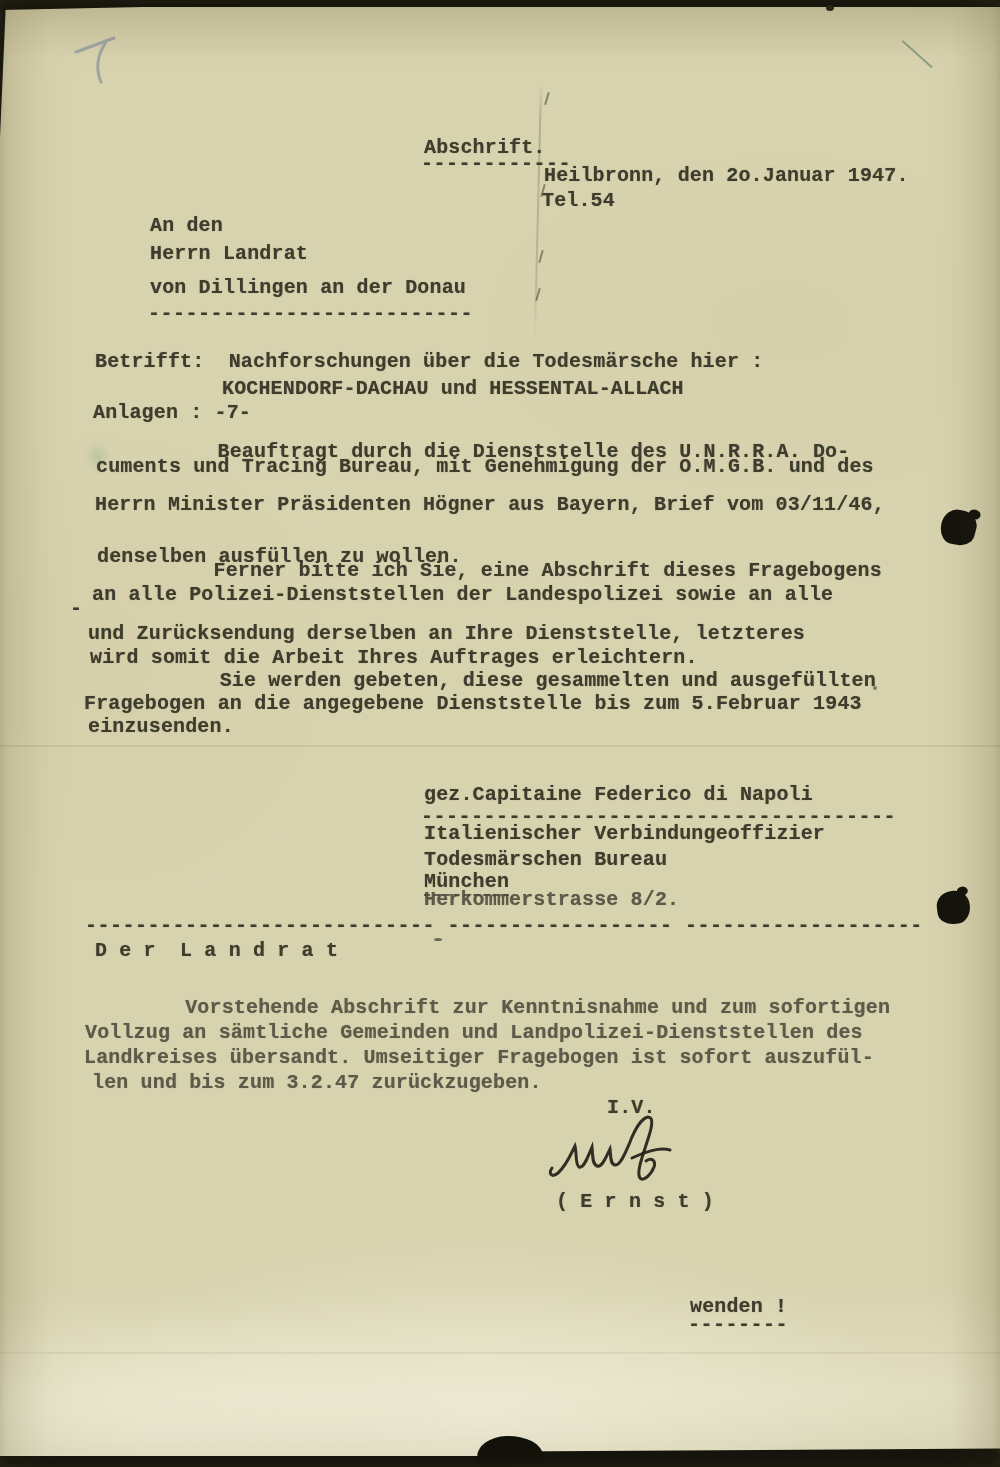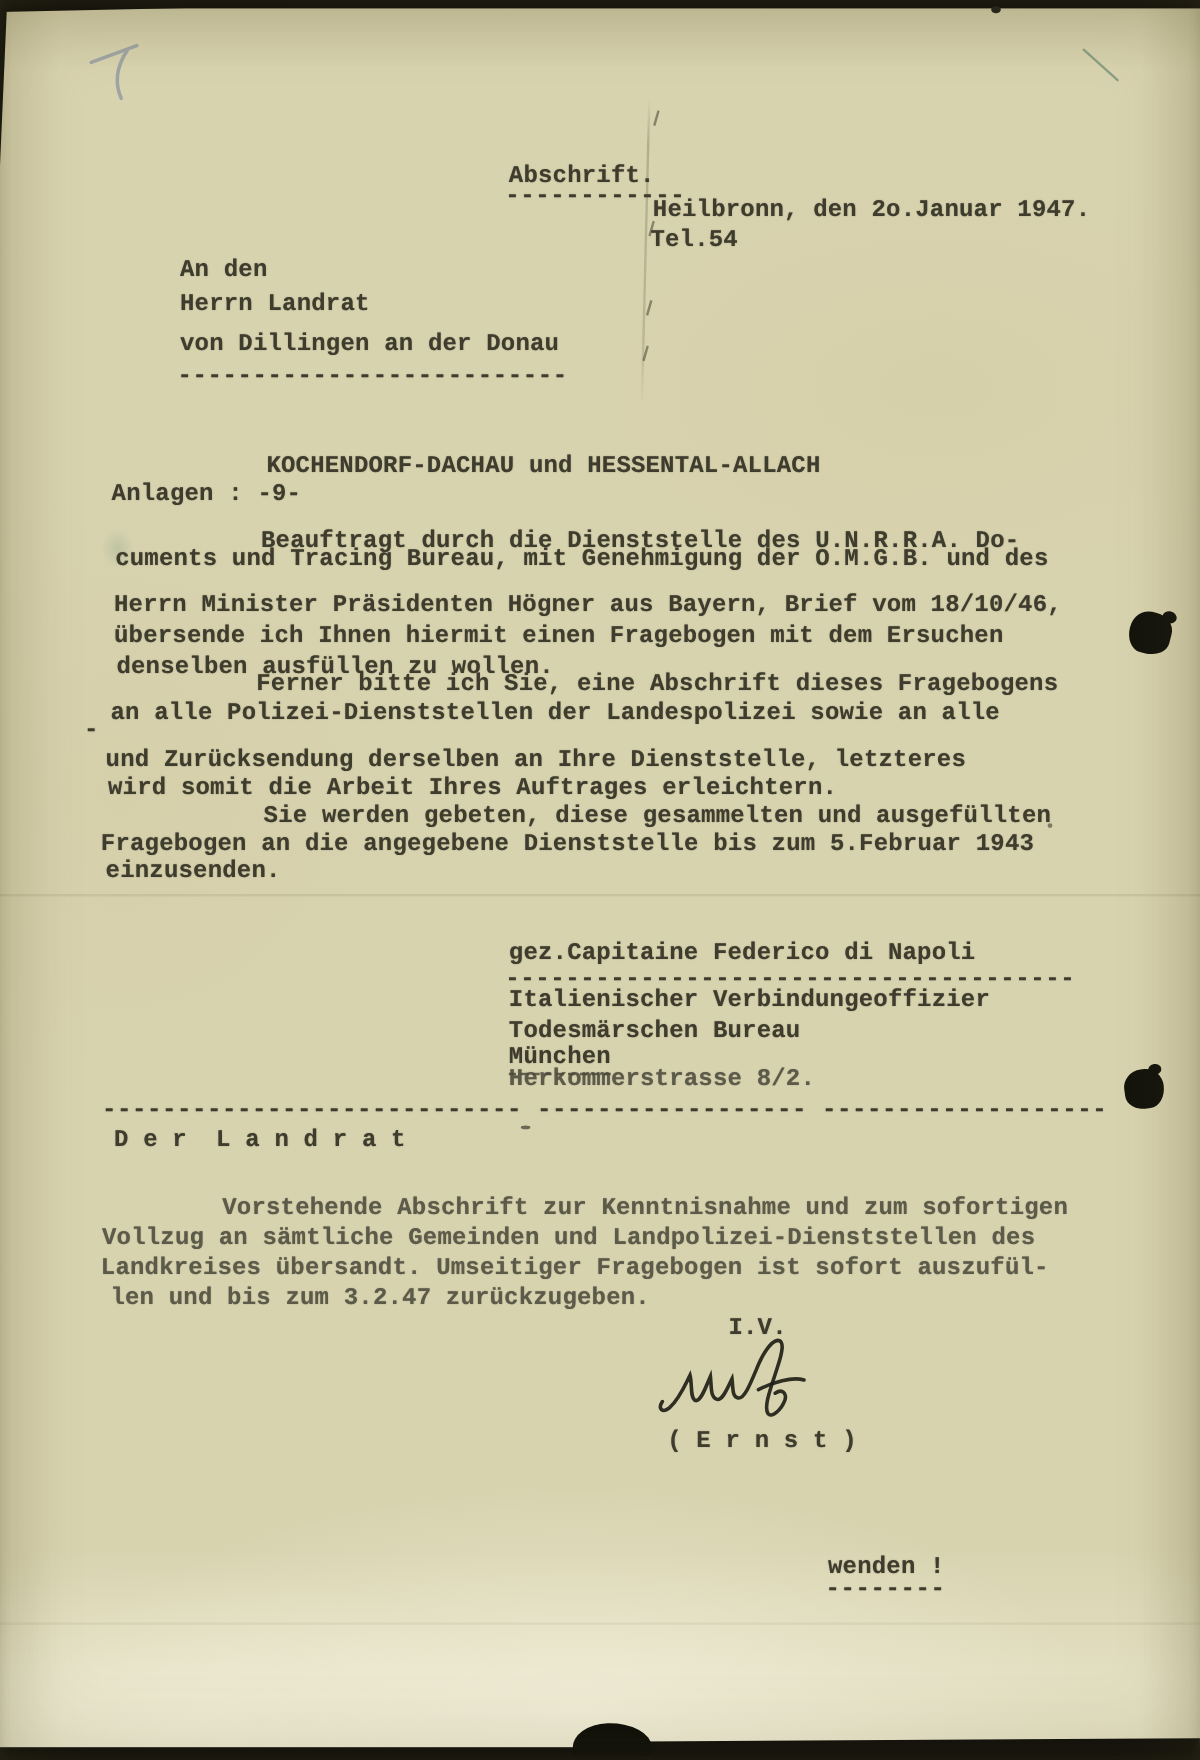--- a/index.html
+++ b/index.html
@@ -82,27 +82,27 @@
   <div class="tl" style="left:424px;top:137px">Abschrift.</div>
   <div class="tl dashes" style="left:421px;top:153px">------------</div>
   <div class="tl" style="left:544px;top:165px">Heilbronn, den 2o.Januar 1947.</div>
   <div class="tl" style="left:542px;top:190px">Tel.54</div>
 
   <div class="tl" style="left:150px;top:215px">An den</div>
   <div class="tl" style="left:150px;top:243px">Herrn Landrat</div>
   <div class="tl" style="left:150px;top:277px">von Dillingen an der Donau</div>
   <div class="tl dashes" style="left:148px;top:303px">--------------------------</div>
 
+  <div class="tl" style="left:95px;top:351px">Betrifft:  Nachforschungen über die Todesmärsche hier :</div>
   <div class="tl" style="left:222px;top:378px">KOCHENDORF-DACHAU und HESSENTAL-ALLACH</div>
-  <div class="tl" style="left:93px;top:402px">Anlagen : -9-</div>
+  <div class="tl" style="left:93px;top:402px">Anlagen : -7-</div>
 
   <div class="tl" style="left:96px;top:441px">          Beauftragt durch die Dienststelle des U.N.R.R.A. Do-</div>
   <div class="tl" style="left:96px;top:456px">cuments und Tracing Bureau, mit Genehmigung der O.M.G.B. und des</div>
-  <div class="tl" style="left:95px;top:494px">Herrn Minister Präsidenten Högner aus Bayern, Brief vom 18/10/46,</div>
-  <div class="tl" style="left:95px;top:520px">übersende ich Ihnen hiermit einen Fragebogen mit dem Ersuchen</div>
+  <div class="tl" style="left:95px;top:494px">Herrn Minister Präsidenten Högner aus Bayern, Brief vom 03/11/46,</div>
   <div class="tl" style="left:97px;top:546px">denselben ausfüllen zu wollen.</div>
 
   <div class="tl" style="left:92px;top:560px">          Ferner bitte ich Sie, eine Abschrift dieses Fragebogens</div>
   <div class="tl" style="left:92px;top:584px">an alle Polizei-Dienststellen der Landespolizei sowie an alle</div>
   <div class="tl" style="left:88px;top:623px">und Zurücksendung derselben an Ihre Dienststelle, letzteres</div>
   <div class="tl" style="left:90px;top:647px">wird somit die Arbeit Ihres Auftrages erleichtern.</div>
   <div class="tl" style="left:70px;top:598px">-</div>
 
   <div class="tl" style="left:86px;top:670px">           Sie werden gebeten, diese gesammelten und ausgefüllten</div>
   <div class="tl" style="left:84px;top:693px">Fragebogen an die angegebene Dienststelle bis zum 5.Februar 1943</div>

